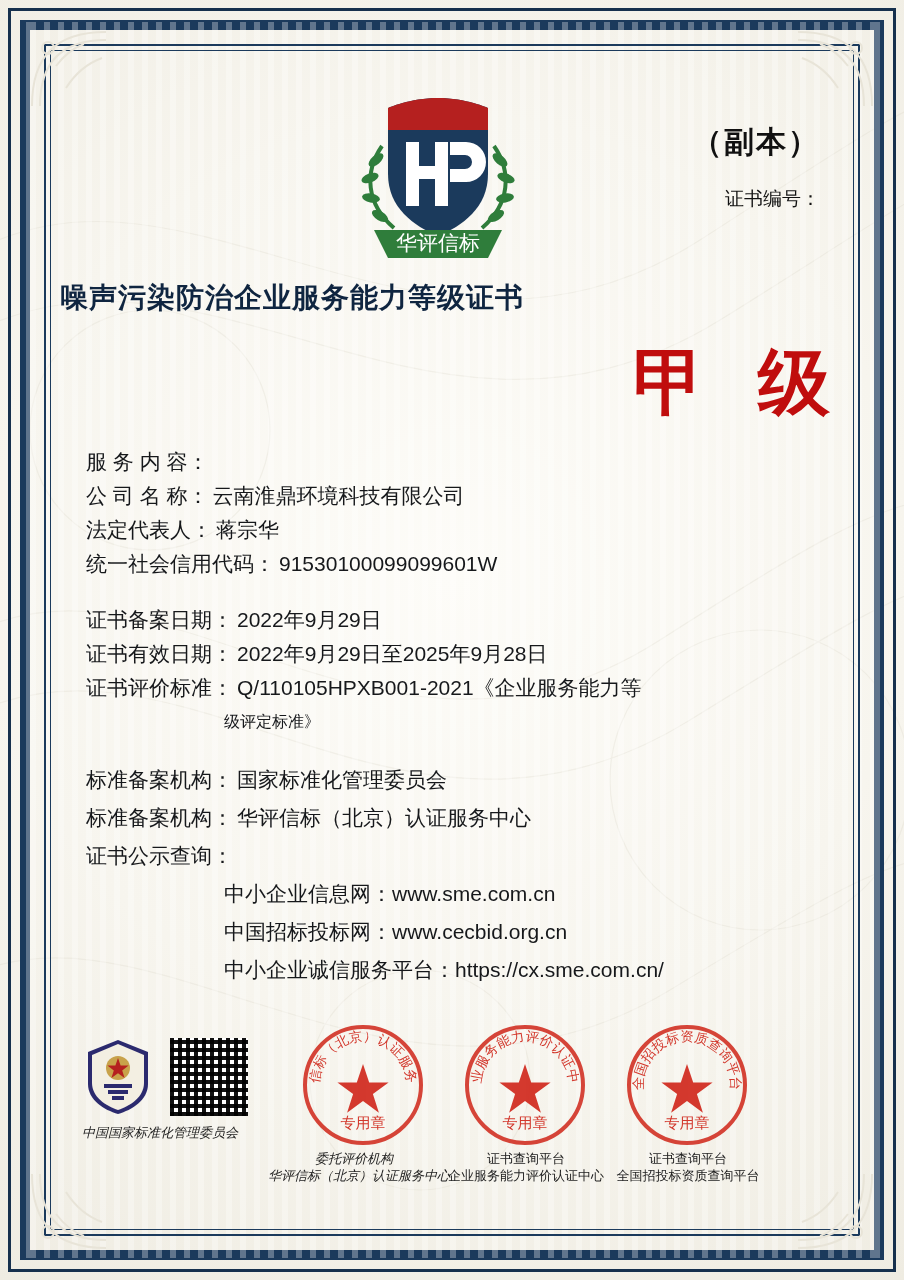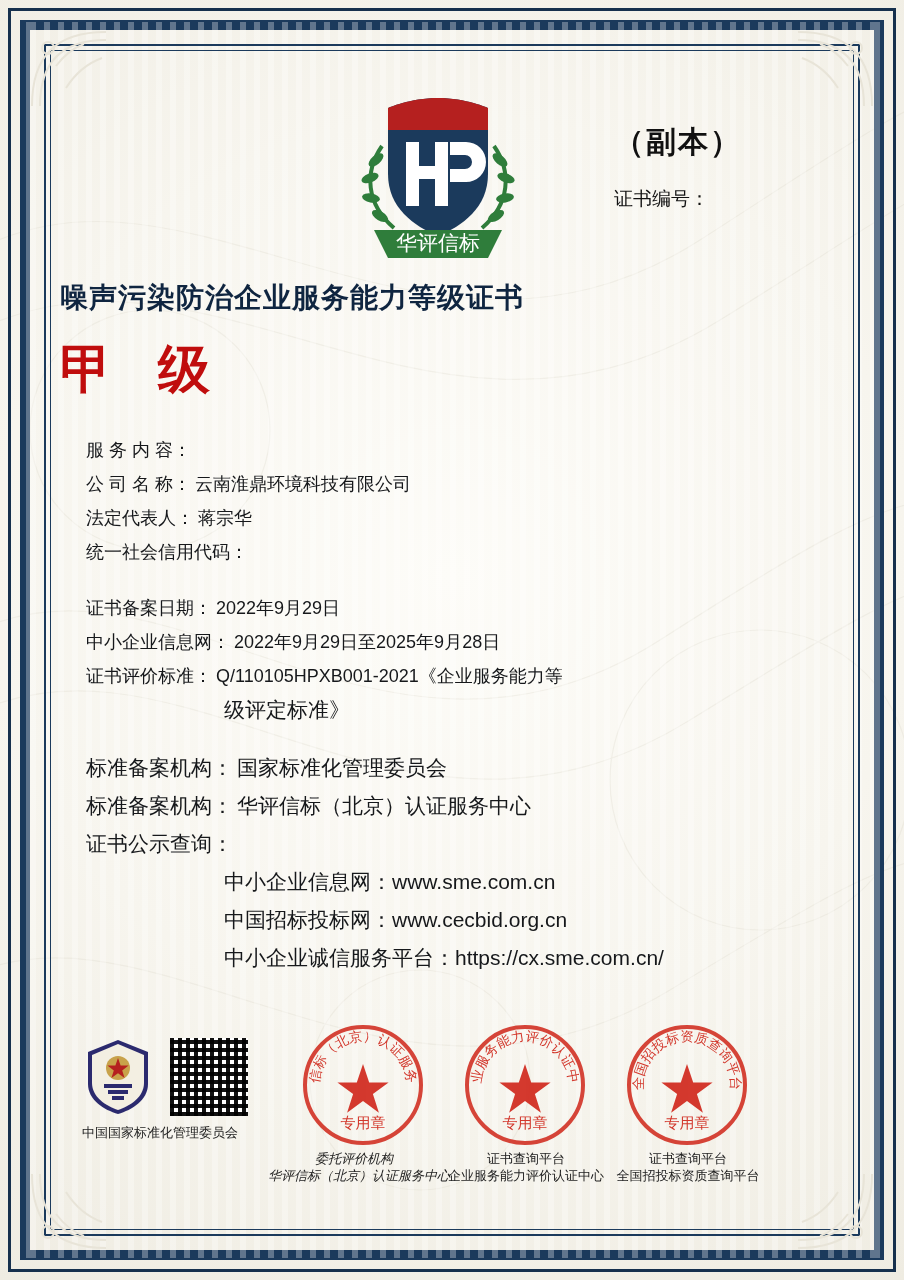--- a/index.html
+++ b/index.html
@@ -82,23 +82,23 @@
   }
   .logo {
     position: absolute;
     left: 278px;
     top: 30px;
     width: 200px;
     height: 180px;
   }
   .copy-block {
     position: absolute;
-    right: 0;
+    right: 24px;
     top: 62px;
-    text-align: left;
+    text-align: right;
     width: 230px;
   }
   .copy-title {
     font-size: 30px;
     font-weight: bold;
     color: #111;
     letter-spacing: 2px;
     margin-bottom: 20px;
   }
   .cert-no-label {
@@ -117,53 +117,53 @@
   .main-title {
     text-align: left;
     font-size: 28px;
     font-weight: bold;
     color: #0f2540;
     letter-spacing: 1px;
     margin-top: 4px;
     font-family: "DejaVu Sans", "Liberation Sans", sans-serif;
   }
   .grade {
-    text-align: left;
-    font-size: 52px;
+    text-align: right;
+    font-size: 72px;
     font-weight: bold;
     color: #c00d0d;
     letter-spacing: 14px;
     margin-top: 18px;
-    margin-bottom: 28px;
+    margin-bottom: 14px;
     font-family: "DejaVu Sans", "Liberation Sans", sans-serif;
   }
 
   
   .fields {
     margin-left: 26px;
     margin-right: 10px;
     color: #16181b;
   }
   .field-group { margin-bottom: 22px; }
   .field-row {
     display: flex;
     align-items: baseline;
-    font-size: 18px;
+    font-size: 21px;
     line-height: 34px;
     white-space: nowrap;
   }
   .field-label {
     color: #16181b;
   }
   .field-value {
     color: #16181b;
     margin-left: 4px;
   }
   .field-cont {
-    font-size: 21px;
+    font-size: 16px;
     line-height: 34px;
     padding-left: 138px;
   }
   .link-rows .field-row { line-height: 38px; font-size: 21px; }
   .indent-row {
     padding-left: 138px;
     font-size: 21px;
     line-height: 38px;
   }
 
@@ -203,21 +203,21 @@
   }
   .seal {
     position: absolute;
     width: 130px;
     height: 130px;
     top: 0;
   }
   .seal-1 { left: 238px; }
   .seal-2 { left: 400px; }
   .seal-3 { left: 562px; }
-  .cap-0 { left: 0px; top: 104px; width: 200px; }
+  .cap-0 { left: 0px; top: 104px; width: 200px; font-style: italic; }
   .cap-1 { left: 208px; top: 130px; width: 172px; font-style: italic; }
   .cap-2 { left: 380px; top: 130px; width: 172px; }
   .cap-3 { left: 542px; top: 130px; width: 172px; }
 </style>
 </head>
 <body>
 
 <div class="page">
 
   <svg class="watermark" viewBox="0 0 904 1280" preserveAspectRatio="none">
@@ -329,30 +329,31 @@
         <div class="field-row">
           <span class="field-label">公 司 名 称：</span>
           <span class="field-value">云南淮鼎环境科技有限公司</span>
         </div>
         <div class="field-row">
           <span class="field-label">法定代表人：</span>
           <span class="field-value">蒋宗华</span>
         </div>
         <div class="field-row">
           <span class="field-label">统一社会信用代码：</span>
+          <span class="field-value">91530100099099601W</span>
         </div>
       </div>
 
       <div class="field-group">
         <div class="field-row">
           <span class="field-label">证书备案日期：</span>
           <span class="field-value">2022年9月29日</span>
         </div>
         <div class="field-row">
-          <span class="field-label">中小企业信息网：</span>
+          <span class="field-label">证书有效日期：</span>
           <span class="field-value">2022年9月29日至2025年9月28日</span>
         </div>
         <div class="field-row">
           <span class="field-label">证书评价标准：</span>
           <span class="field-value">Q/110105HPXB001-2021《企业服务能力等</span>
         </div>
         <div class="field-cont">级评定标准》</div>
       </div>
 
       <div class="field-group link-rows">

